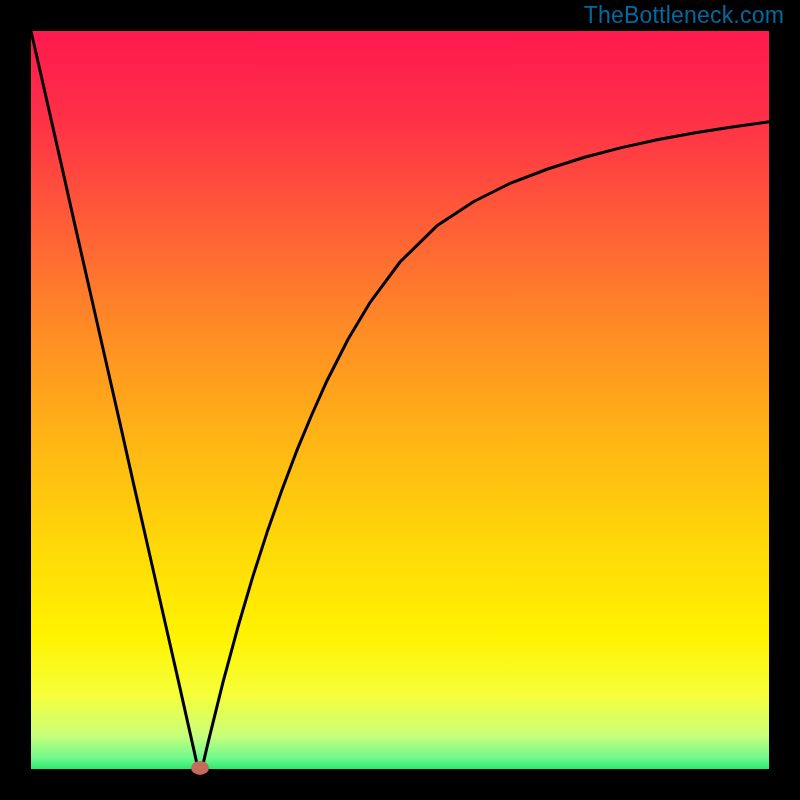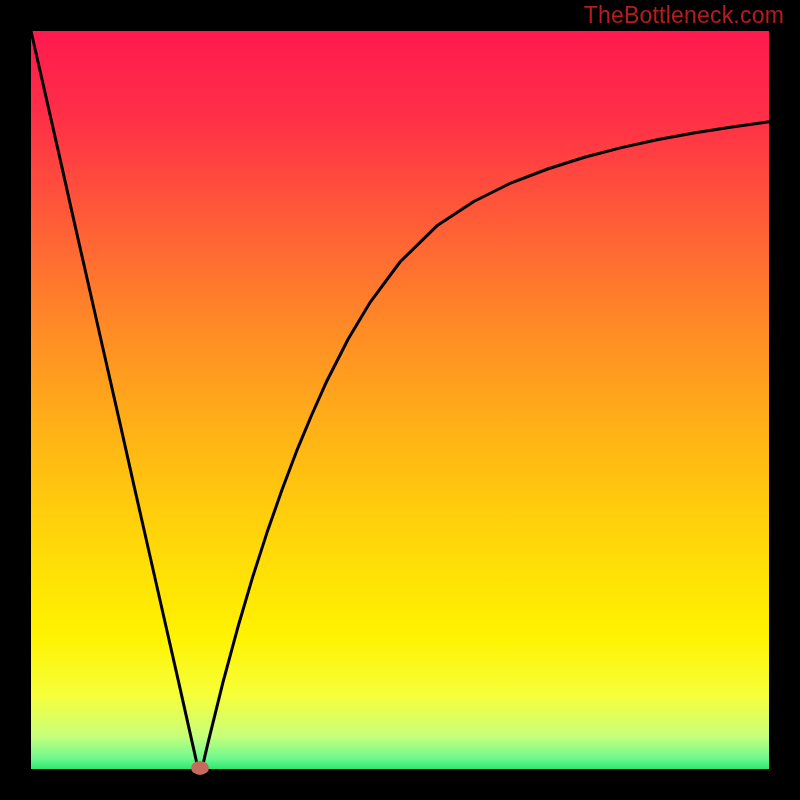--- a/index.html
+++ b/index.html
@@ -13,21 +13,21 @@
   .chart-container {
     position: relative;
     width: 800px;
     height: 800px;
   }
   .watermark {
     position: absolute;
     top: 2px;
     right: 16px;
     font-size: 23px;
-    color: #b91c1c;
+    color: #0369a1;
     font-weight: 500;
     letter-spacing: 0.2px;
     z-index: 10;
     text-align: center;
   }
   svg.chart {
     display: block;
   }
 </style>
 </head>

